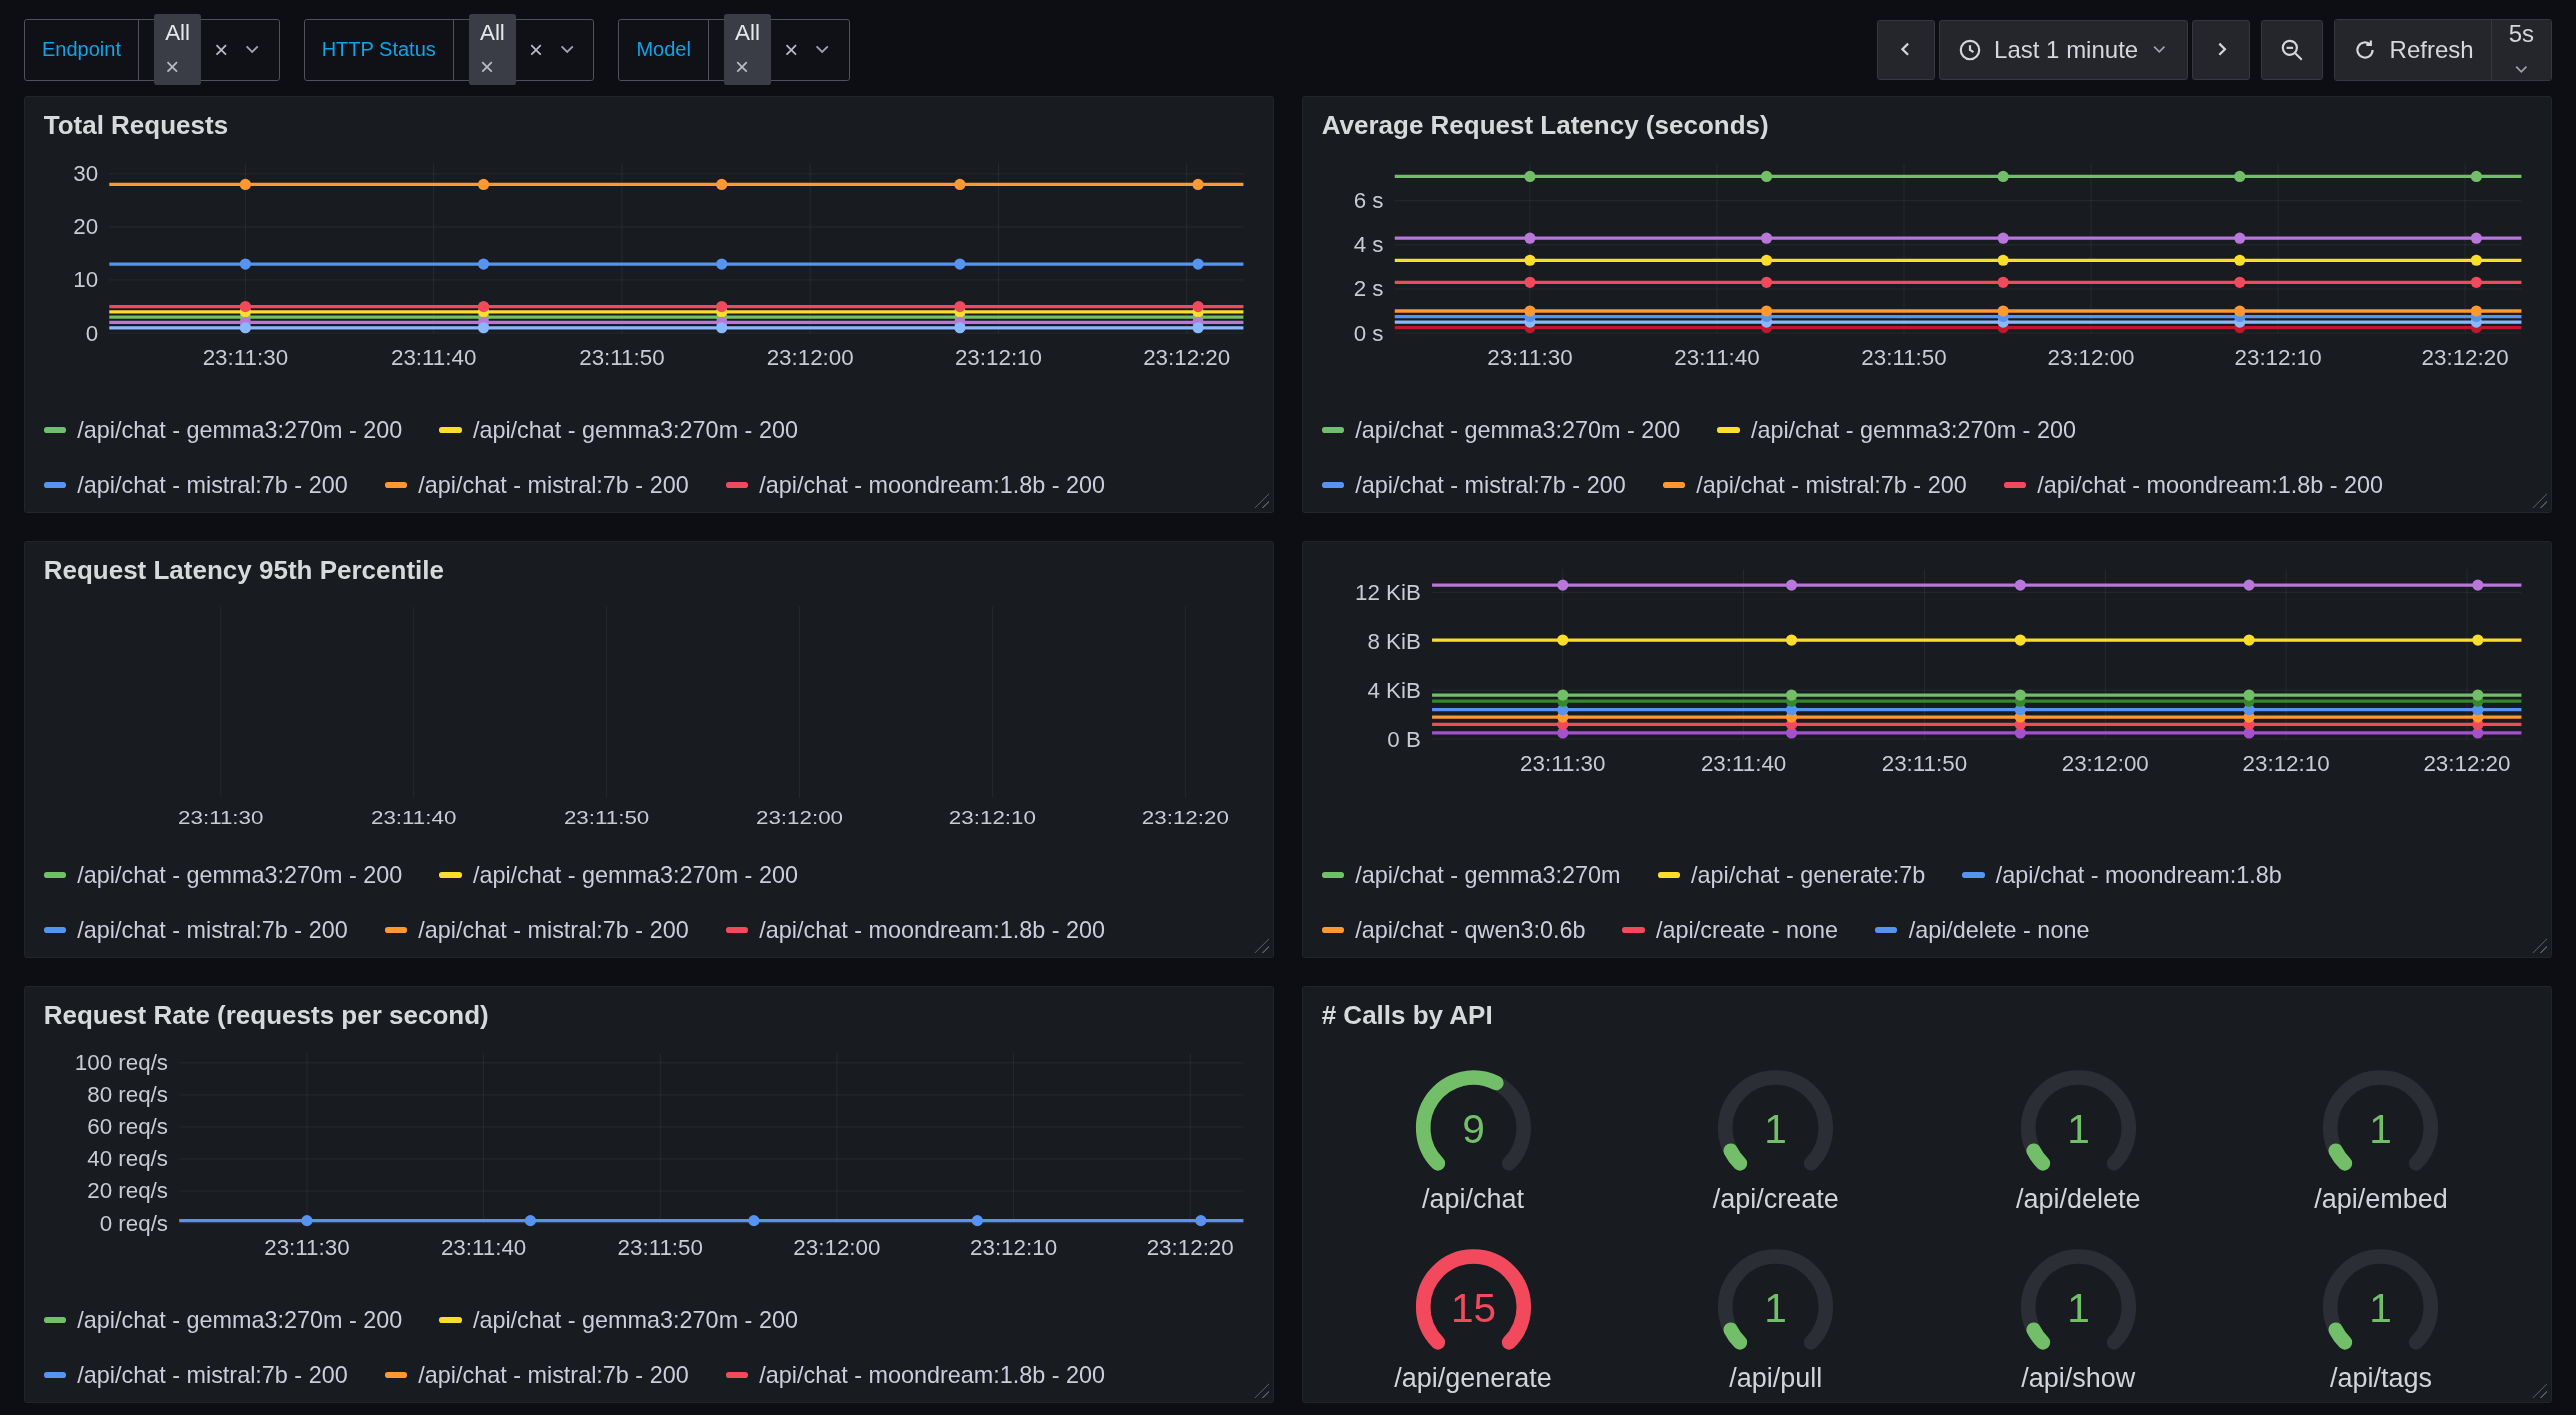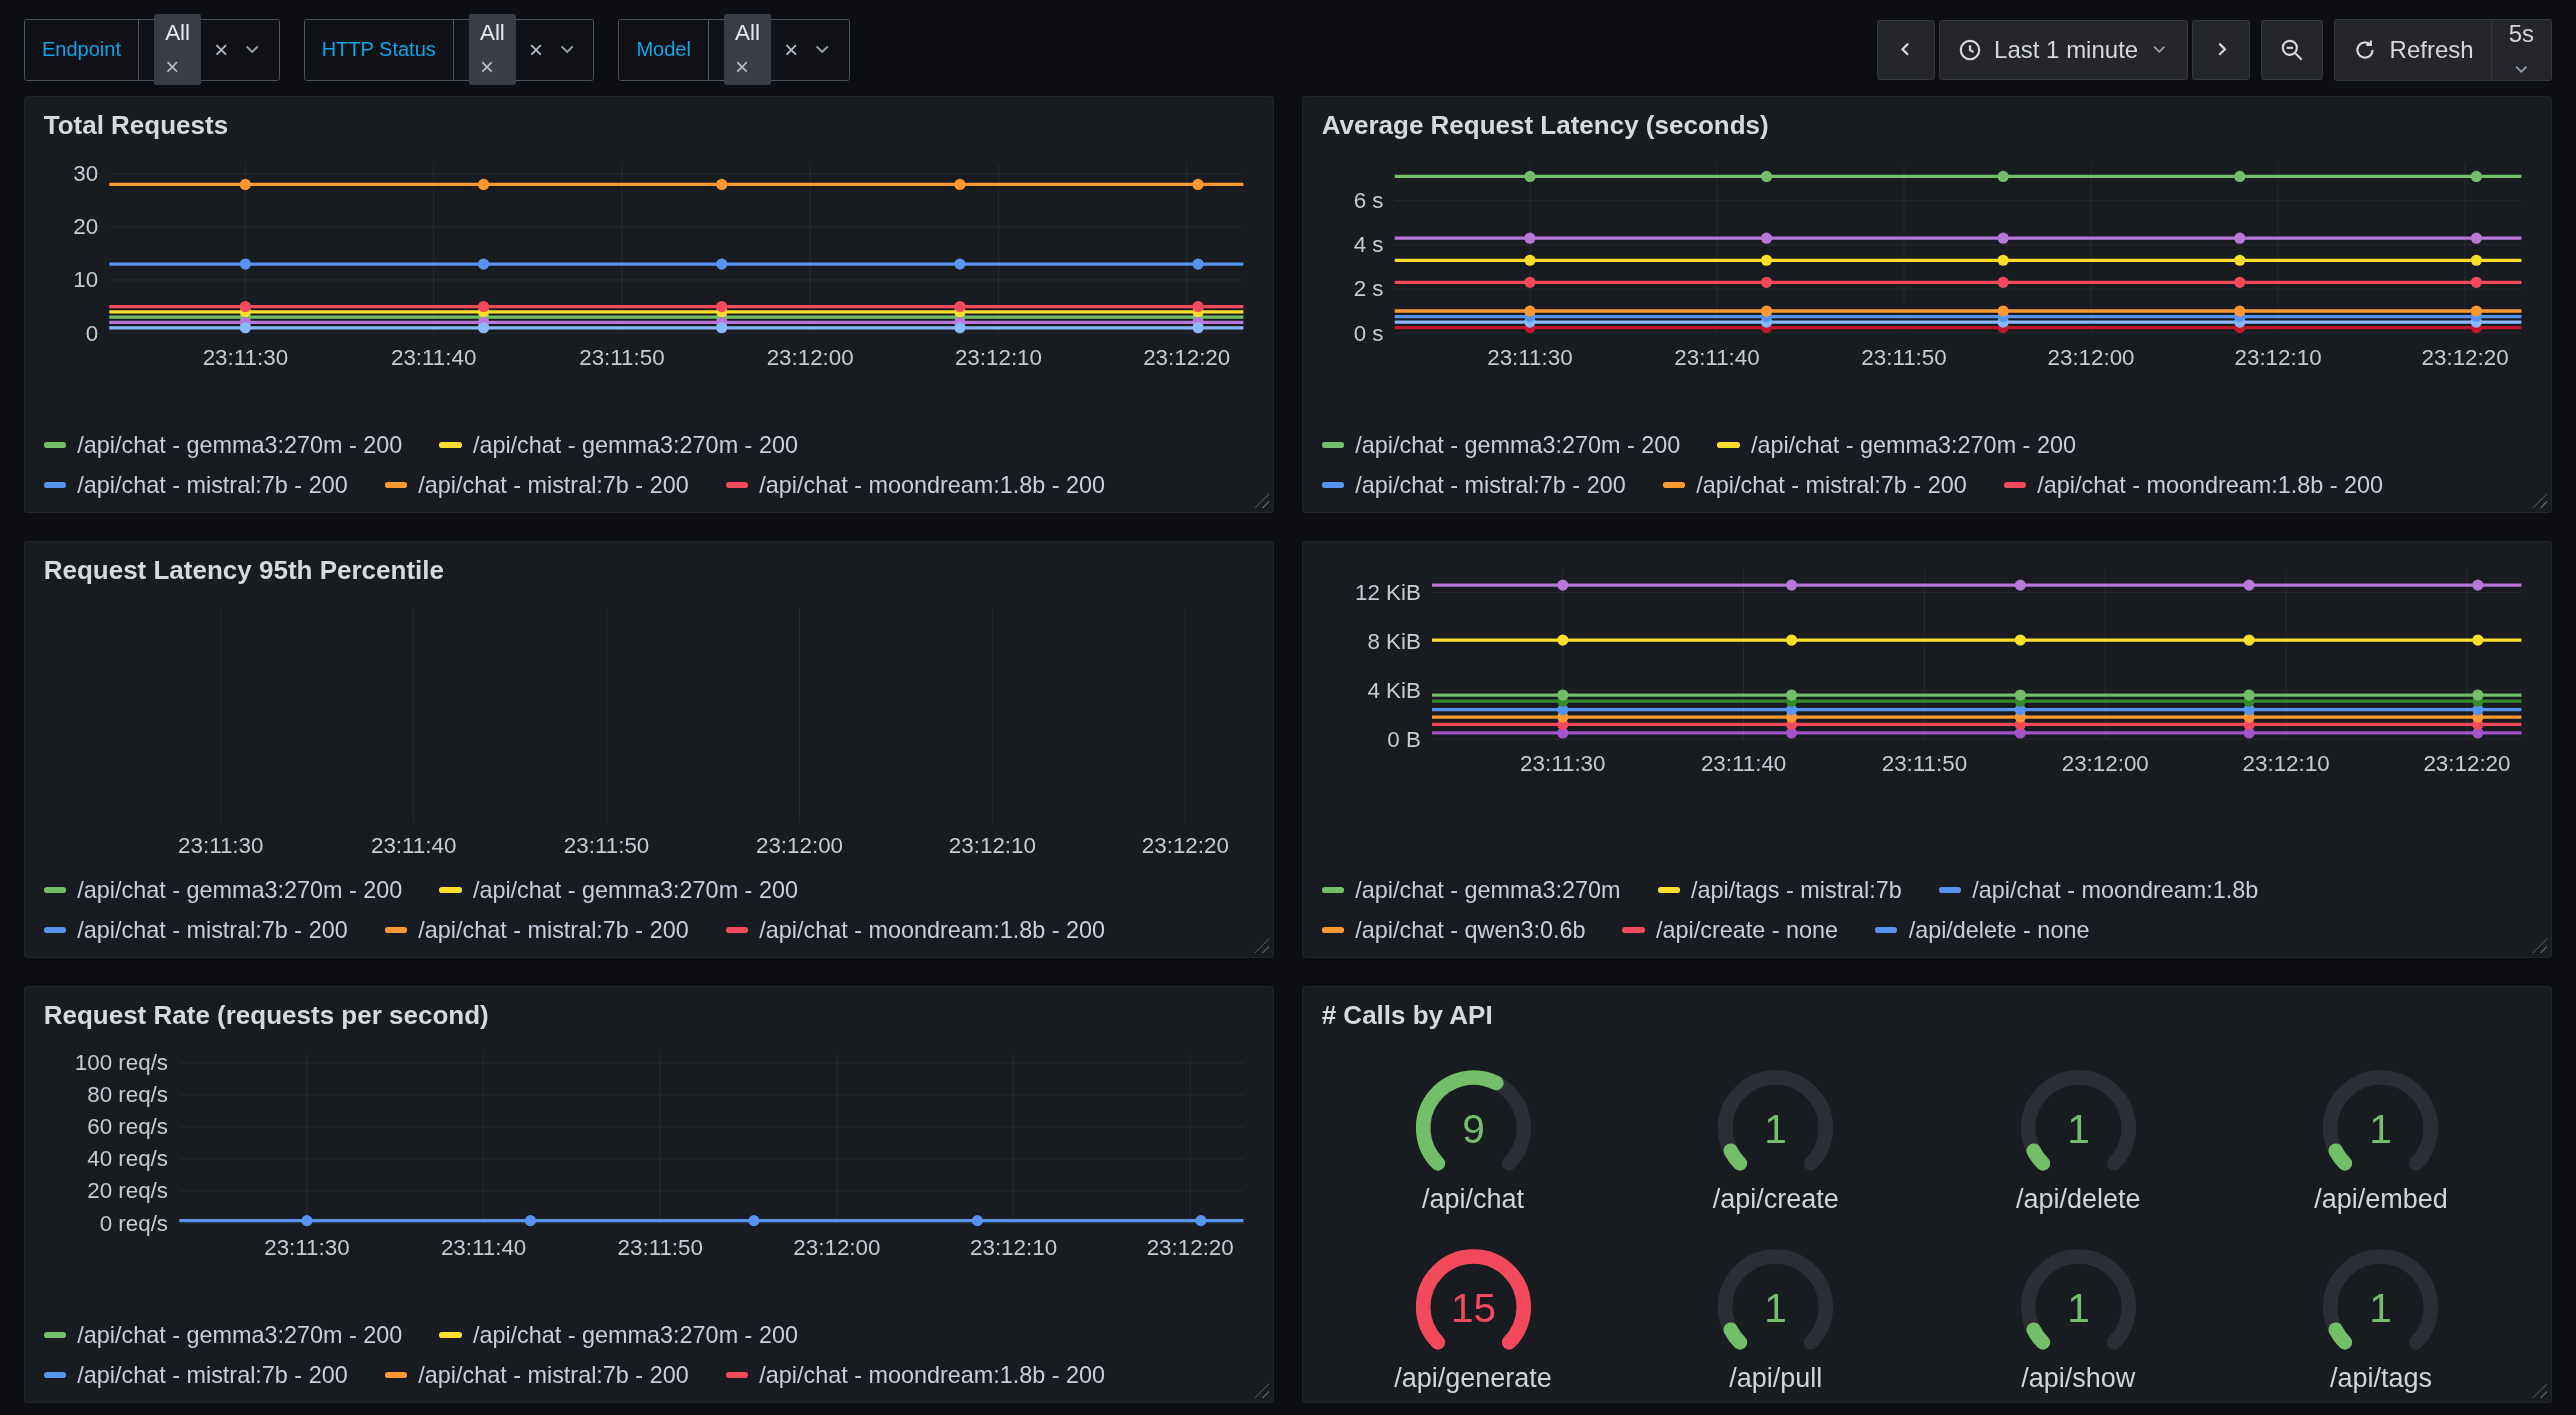--- a/index.html
+++ b/index.html
@@ -58,21 +58,21 @@
     height:417px;padding:13px 18.7px 9.3px 18.7px;
     display:flex;flex-direction:column;position:relative;box-sizing:border-box;
   }
   .panel-title{
     margin:0 0 7.5px 0;font-size:26px;font-weight:600;color:#d8d9da;cursor:pointer;
   }
   .chart-svg{display:block;width:100%;margin-top:3.7px;}
   .gridline{stroke:rgba(204,204,220,0.09);stroke-width:1;}
   .tick{font:24px "Liberation Sans",sans-serif;fill:#c9cbd3;}
   .legend{margin-top:auto;padding-bottom:3.7px;}
-  .legend-row{display:flex;margin-top:13px;flex-wrap:nowrap;}
+  .legend-row{display:flex;margin-top:28px;flex-wrap:nowrap;}
   .legend-item{display:flex;align-items:center;gap:11.2px;margin-right:37px;cursor:pointer;}
   .legend-marker{width:22.4px;height:5.6px;border-radius:2.8px;display:inline-block;}
   .legend-label{font-size:23.4px;color:#ccccdc;white-space:nowrap;}
   .resize-handle{
     position:absolute;right:3.7px;bottom:3.7px;width:15px;height:15px;cursor:nwse-resize;
     background:repeating-linear-gradient(-45deg,transparent 0 3.7px,#52555c 3.7px 5.6px);
     clip-path:polygon(100% 0,100% 100%,0 100%);
   }
   
   .gauge-grid{
@@ -498,21 +498,21 @@
         <circle cx="1239.28" cy="29.021582733812977" r="6" fill="#B877D9"></circle>
       </svg>
     <div class="legend">
         <div class="legend-row">
           <div class="legend-item">
             <span class="legend-marker" style="background: rgb(115, 191, 105);"></span>
             <span class="legend-label">/api/chat - gemma3:270m</span>
           </div>
           <div class="legend-item">
             <span class="legend-marker" style="background: rgb(250, 222, 42);"></span>
-            <span class="legend-label">/api/tags - mistral:7b</span>
+            <span class="legend-label">/api/chat - generate:7b</span>
           </div>
           <div class="legend-item">
             <span class="legend-marker" style="background: rgb(87, 148, 242);"></span>
             <span class="legend-label">/api/chat - moondream:1.8b</span>
           </div>
         </div>
         <div class="legend-row">
           <div class="legend-item">
             <span class="legend-marker" style="background: rgb(255, 152, 48);"></span>
             <span class="legend-label">/api/chat - qwen3:0.6b</span>

